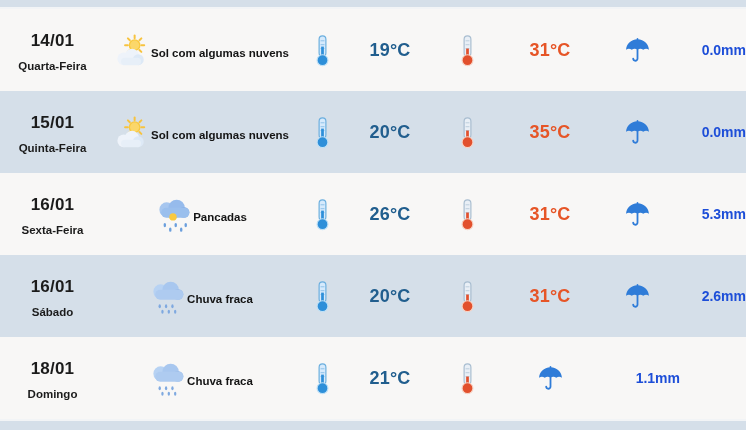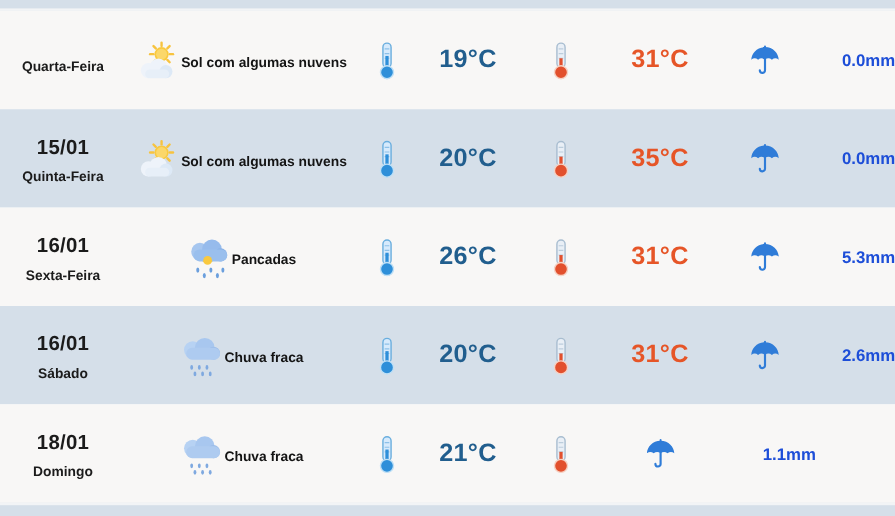--- a/index.html
+++ b/index.html
@@ -31,21 +31,21 @@
     padding-top:3px;
   }
   .wicon{display:none;line-height:0;}
   .weather-cell[data-icon="sun-with-clouds"] .wicon[data-name="sun-with-clouds-icon"]{display:block;}
   .weather-cell[data-icon="showers"] .wicon[data-name="showers-icon"]{display:block;}
   .weather-cell[data-icon="light-rain"] .wicon[data-name="light-rain-icon"]{display:block;}
   .cond{
     margin-top:3px;font-size:11.5px;font-weight:bold;color:#141414;text-align:center;
   }
   .icon-cell{display:flex;align-items:center;justify-content:center;line-height:0;}
-  .temp{font-size:21px;font-weight:bold;text-align:center;letter-spacing:.2px;}
+  .temp{font-size:18px;font-weight:bold;text-align:center;letter-spacing:.2px;}
   .temp.min{color:#215e8e;}
   .temp.max{color:#e65527;}
   .rain{font-size:14px;font-weight:bold;color:#1d4ed8;text-align:right;}
   .defs{position:absolute;width:0;height:0;overflow:hidden;}
 </style>
 </head>
 <body>
 
 <svg class="defs" xmlns="http://www.w3.org/2000/svg" aria-hidden="true">
   <defs>
@@ -124,20 +124,21 @@
       <path d="M15 2.5 C7.5 2.5 2.6 8.2 2.3 14.2 c2.1-1.7 4.2-1.7 6.3 0 c2.1-1.7 4.3-1.7 6.4 0 c2.1-1.7 4.3-1.7 6.4 0 c2.1-1.7 4.2-1.7 6.3 0 C27.4 8.2 22.5 2.5 15 2.5 Z" fill="#2f7cd8"></path>
       <path d="M15 13.5 v10.5 a2.4 2.4 0 0 1 -4.8 0" stroke="#2f7cd8" stroke-width="2" fill="none" stroke-linecap="round"></path>
     </symbol>
   </defs>
 </svg>
 
 <div data-name="previous-row-edge" class="strip top"></div>
 
 <div class="row" data-name="forecast-row">
   <div class="date-cell" data-name="date-cell">
+    <div class="date" data-name="date-label">14/01</div>
     <div class="day" data-name="day-label">Quarta-Feira</div>
   </div>
   <div class="weather-cell" data-name="weather-cell" data-icon="sun-with-clouds">
     <span class="wicon" data-name="sun-with-clouds-icon"><svg width="40" height="37">
           <use href="#sym-sun-clouds" xlink:href="#sym-sun-clouds"></use>
         </svg></span>
 
     <div class="cond" data-name="condition-label">Sol com algumas nuvens</div>
   </div>
   <div class="icon-cell" data-name="min-temp-icon-cell">

